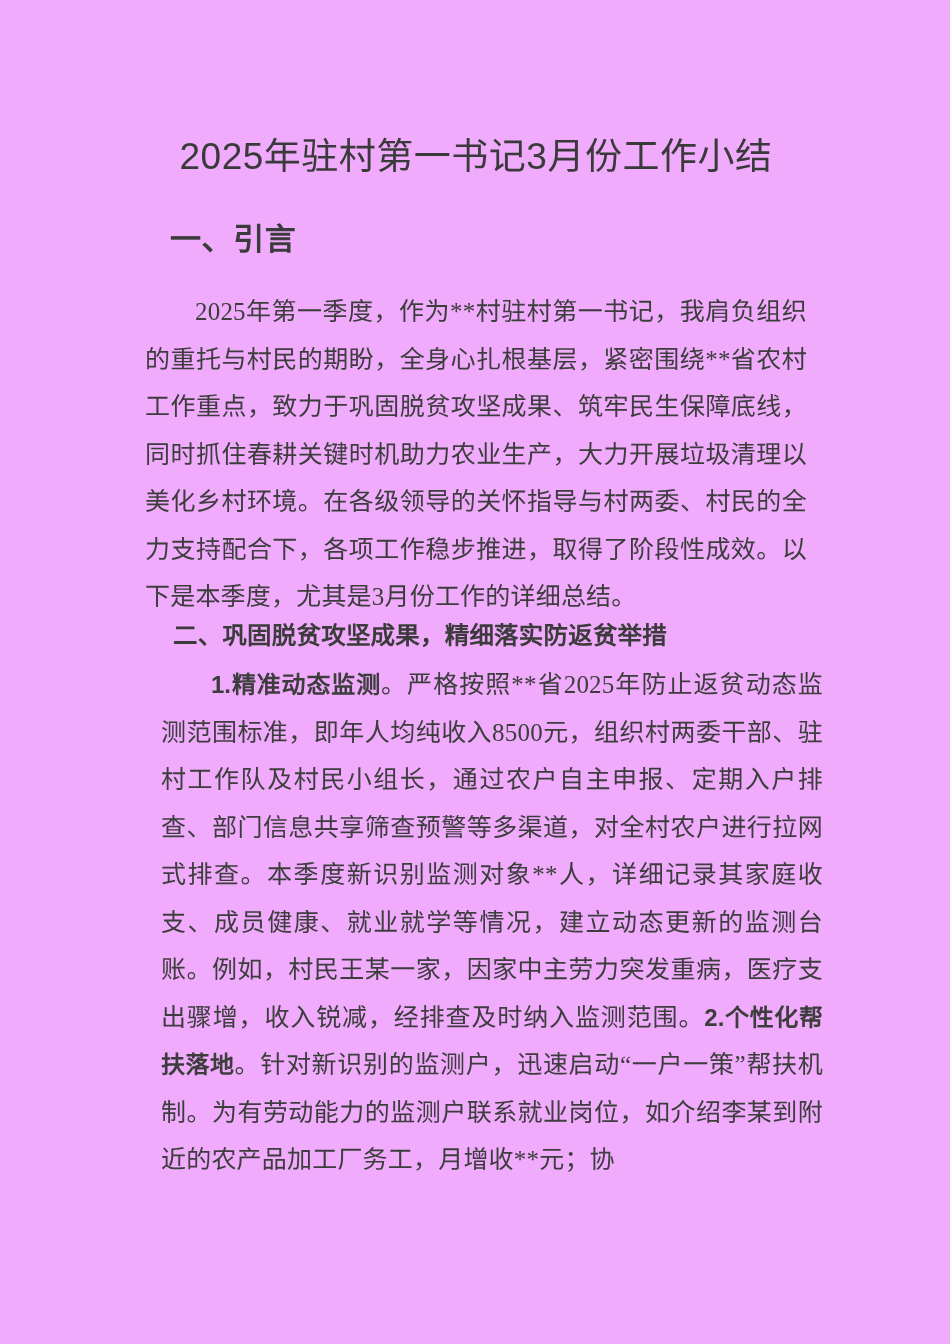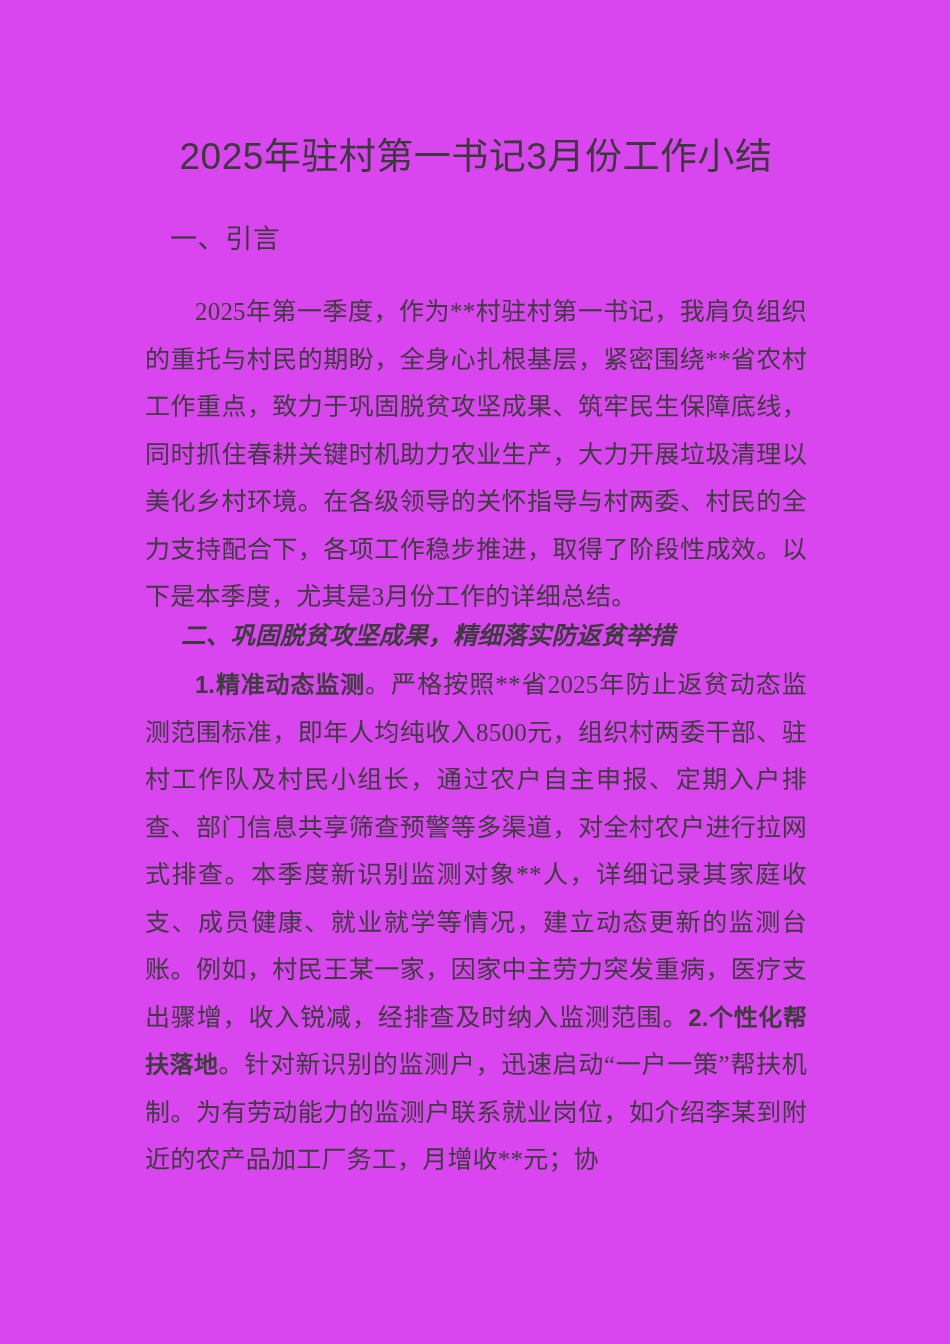--- a/index.html
+++ b/index.html
@@ -14,21 +14,21 @@
     overflow: hidden;
     font-family: "Liberation Serif", "DejaVu Serif", serif;
     color: #3b3b3b;
     -webkit-font-smoothing: antialiased;
   }
 
   .page {
     box-sizing: border-box;
     width: 950px;
     height: 1344px;
-    background: #d946ef;
+    background: #f0abfc;
     padding: 0;
     position: relative;
   }
 
   .content {
     position: absolute;
     left: 145px;
     top: 0;
     width: 662px;
   }
@@ -48,22 +48,22 @@
     top: 133px;
     left: 0;
     width: 662px;
   }
 
   
   .h-level1 {
     margin: 0;
     padding: 0;
     font-family: "Liberation Sans", "DejaVu Sans", sans-serif;
-    font-size: 27px;
-    font-weight: 400;
+    font-size: 31px;
+    font-weight: 700;
     line-height: 47px;
     color: #3b3b3b;
     text-indent: 25px;
     letter-spacing: 0.6px;
   }
 
   .h-level1.bold {
     font-weight: 700;
     font-size: 24.5px;
     text-indent: 28px;
@@ -87,22 +87,22 @@
   .para .b {
     font-weight: 700;
     font-family: "Liberation Sans", "DejaVu Sans", sans-serif;
     font-size: 24px;
     letter-spacing: 0;
   }
 
   
   .block-intro-head { position: absolute; top: 216px;  left: 0; width: 662px; }
   .block-intro-body { position: absolute; top: 288px;  left: 0; width: 662px; }
-  .block-sec2-head  { position: absolute; top: 612px;  left: 8px; width: 662px; font-style: italic; }
-  .block-sec2-body  { position: absolute; top: 661px;  left: 0; width: 662px; }
+  .block-sec2-head  { position: absolute; top: 612px;  left: 0; width: 662px; }
+  .block-sec2-body  { position: absolute; top: 661px;  left: 16px; width: 662px; }
 </style>
 </head>
 <body>
 
 <div class="page">
   <div class="content">
 
     <h1 class="doc-title">2025年驻村第一书记3月份工作小结</h1>
 
     <div class="block-intro-head">

